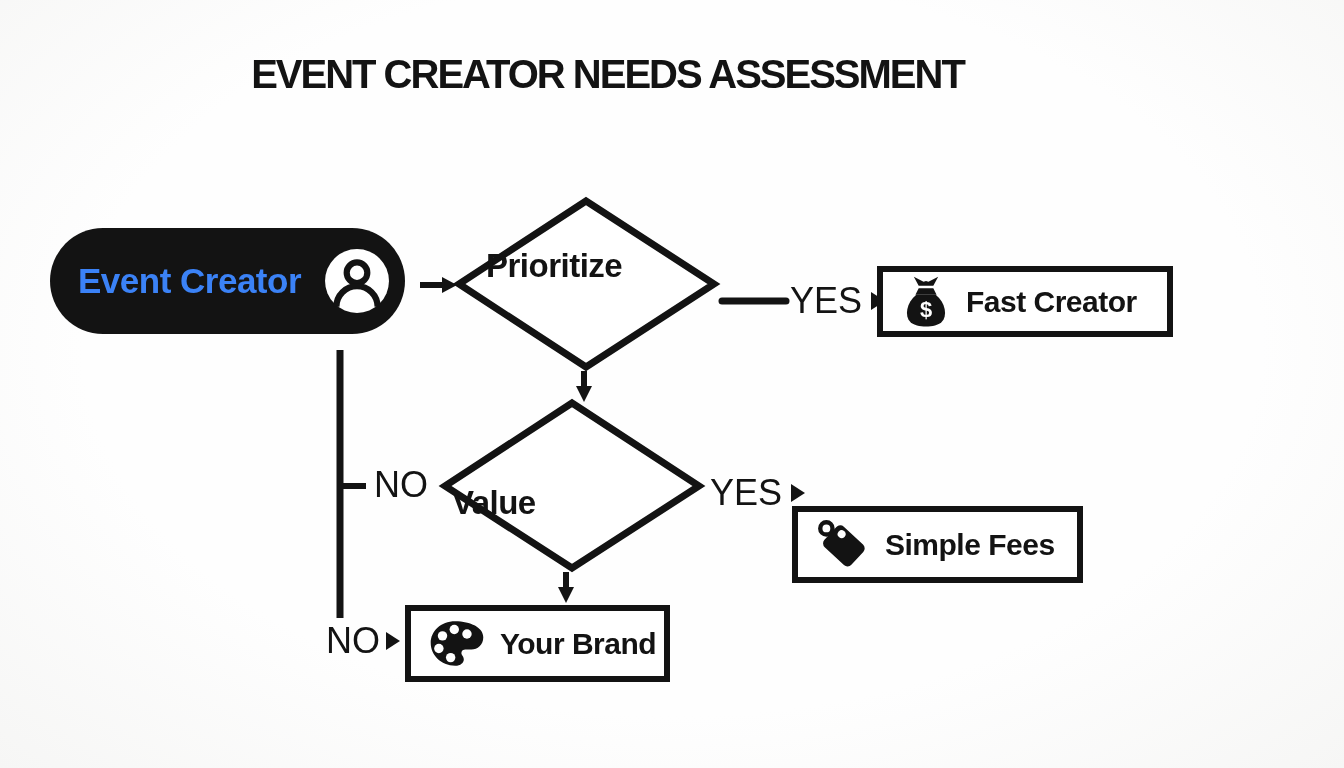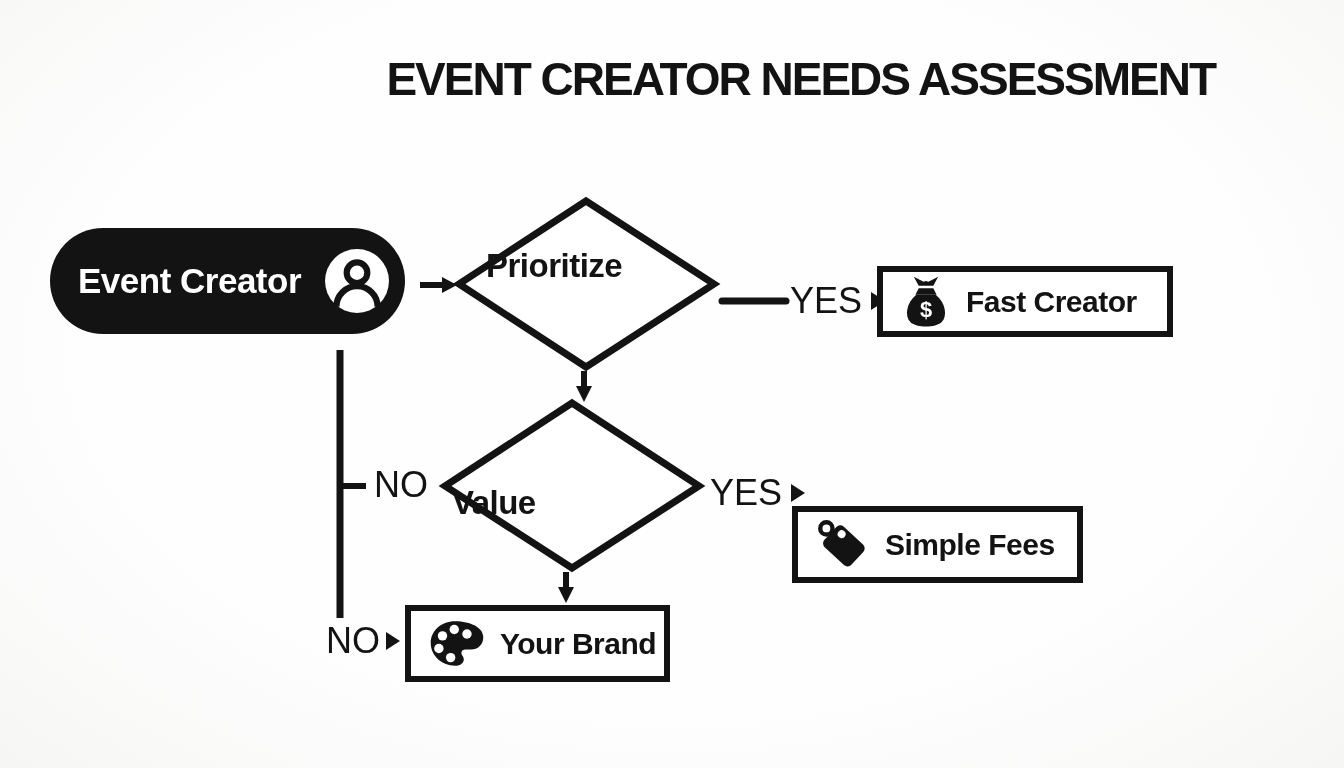--- a/index.html
+++ b/index.html
@@ -11,32 +11,32 @@
     overflow:hidden;
     font-family:"Liberation Sans", sans-serif;
     color:#131313;
   }
   .abs{position:absolute;}
   svg.wires{position:absolute;left:0;top:0;z-index:1;}
   .overlay{z-index:2;}
 
   .page-title{
     left:0;top:52px;width:1215px;
-    text-align:right;
-    font-size:46px;font-weight:bold;letter-spacing:-2px;
+    text-align:center;
+    font-size:40px;font-weight:bold;letter-spacing:-2px;
     white-space:nowrap;
   }
 
   .pill{
     left:50px;top:228px;width:355px;height:106px;
     background:#131313;border-radius:53px;
     display:flex;align-items:center;justify-content:space-between;
     padding:0 15px 0 28px;box-sizing:border-box;
   }
-  .pill-label{color:#ffffff;font-size:35px;font-weight:bold;letter-spacing:-0.5px;white-space:nowrap;}
+  .pill-label{color:#3b82f6;font-size:35px;font-weight:bold;letter-spacing:-0.5px;white-space:nowrap;}
 
   .diamond-label{
     text-align:left;font-weight:bold;font-size:33px;line-height:37px;letter-spacing:-0.5px;
   }
   .dl1{left:486px;top:247px;width:200px;}
   .dl2{left:452px;top:449px;width:240px;margin-top:35px;}
 
   .outcome{
     background:#ffffff;border:6px solid #131313;
     display:flex;align-items:center;gap:14px;

